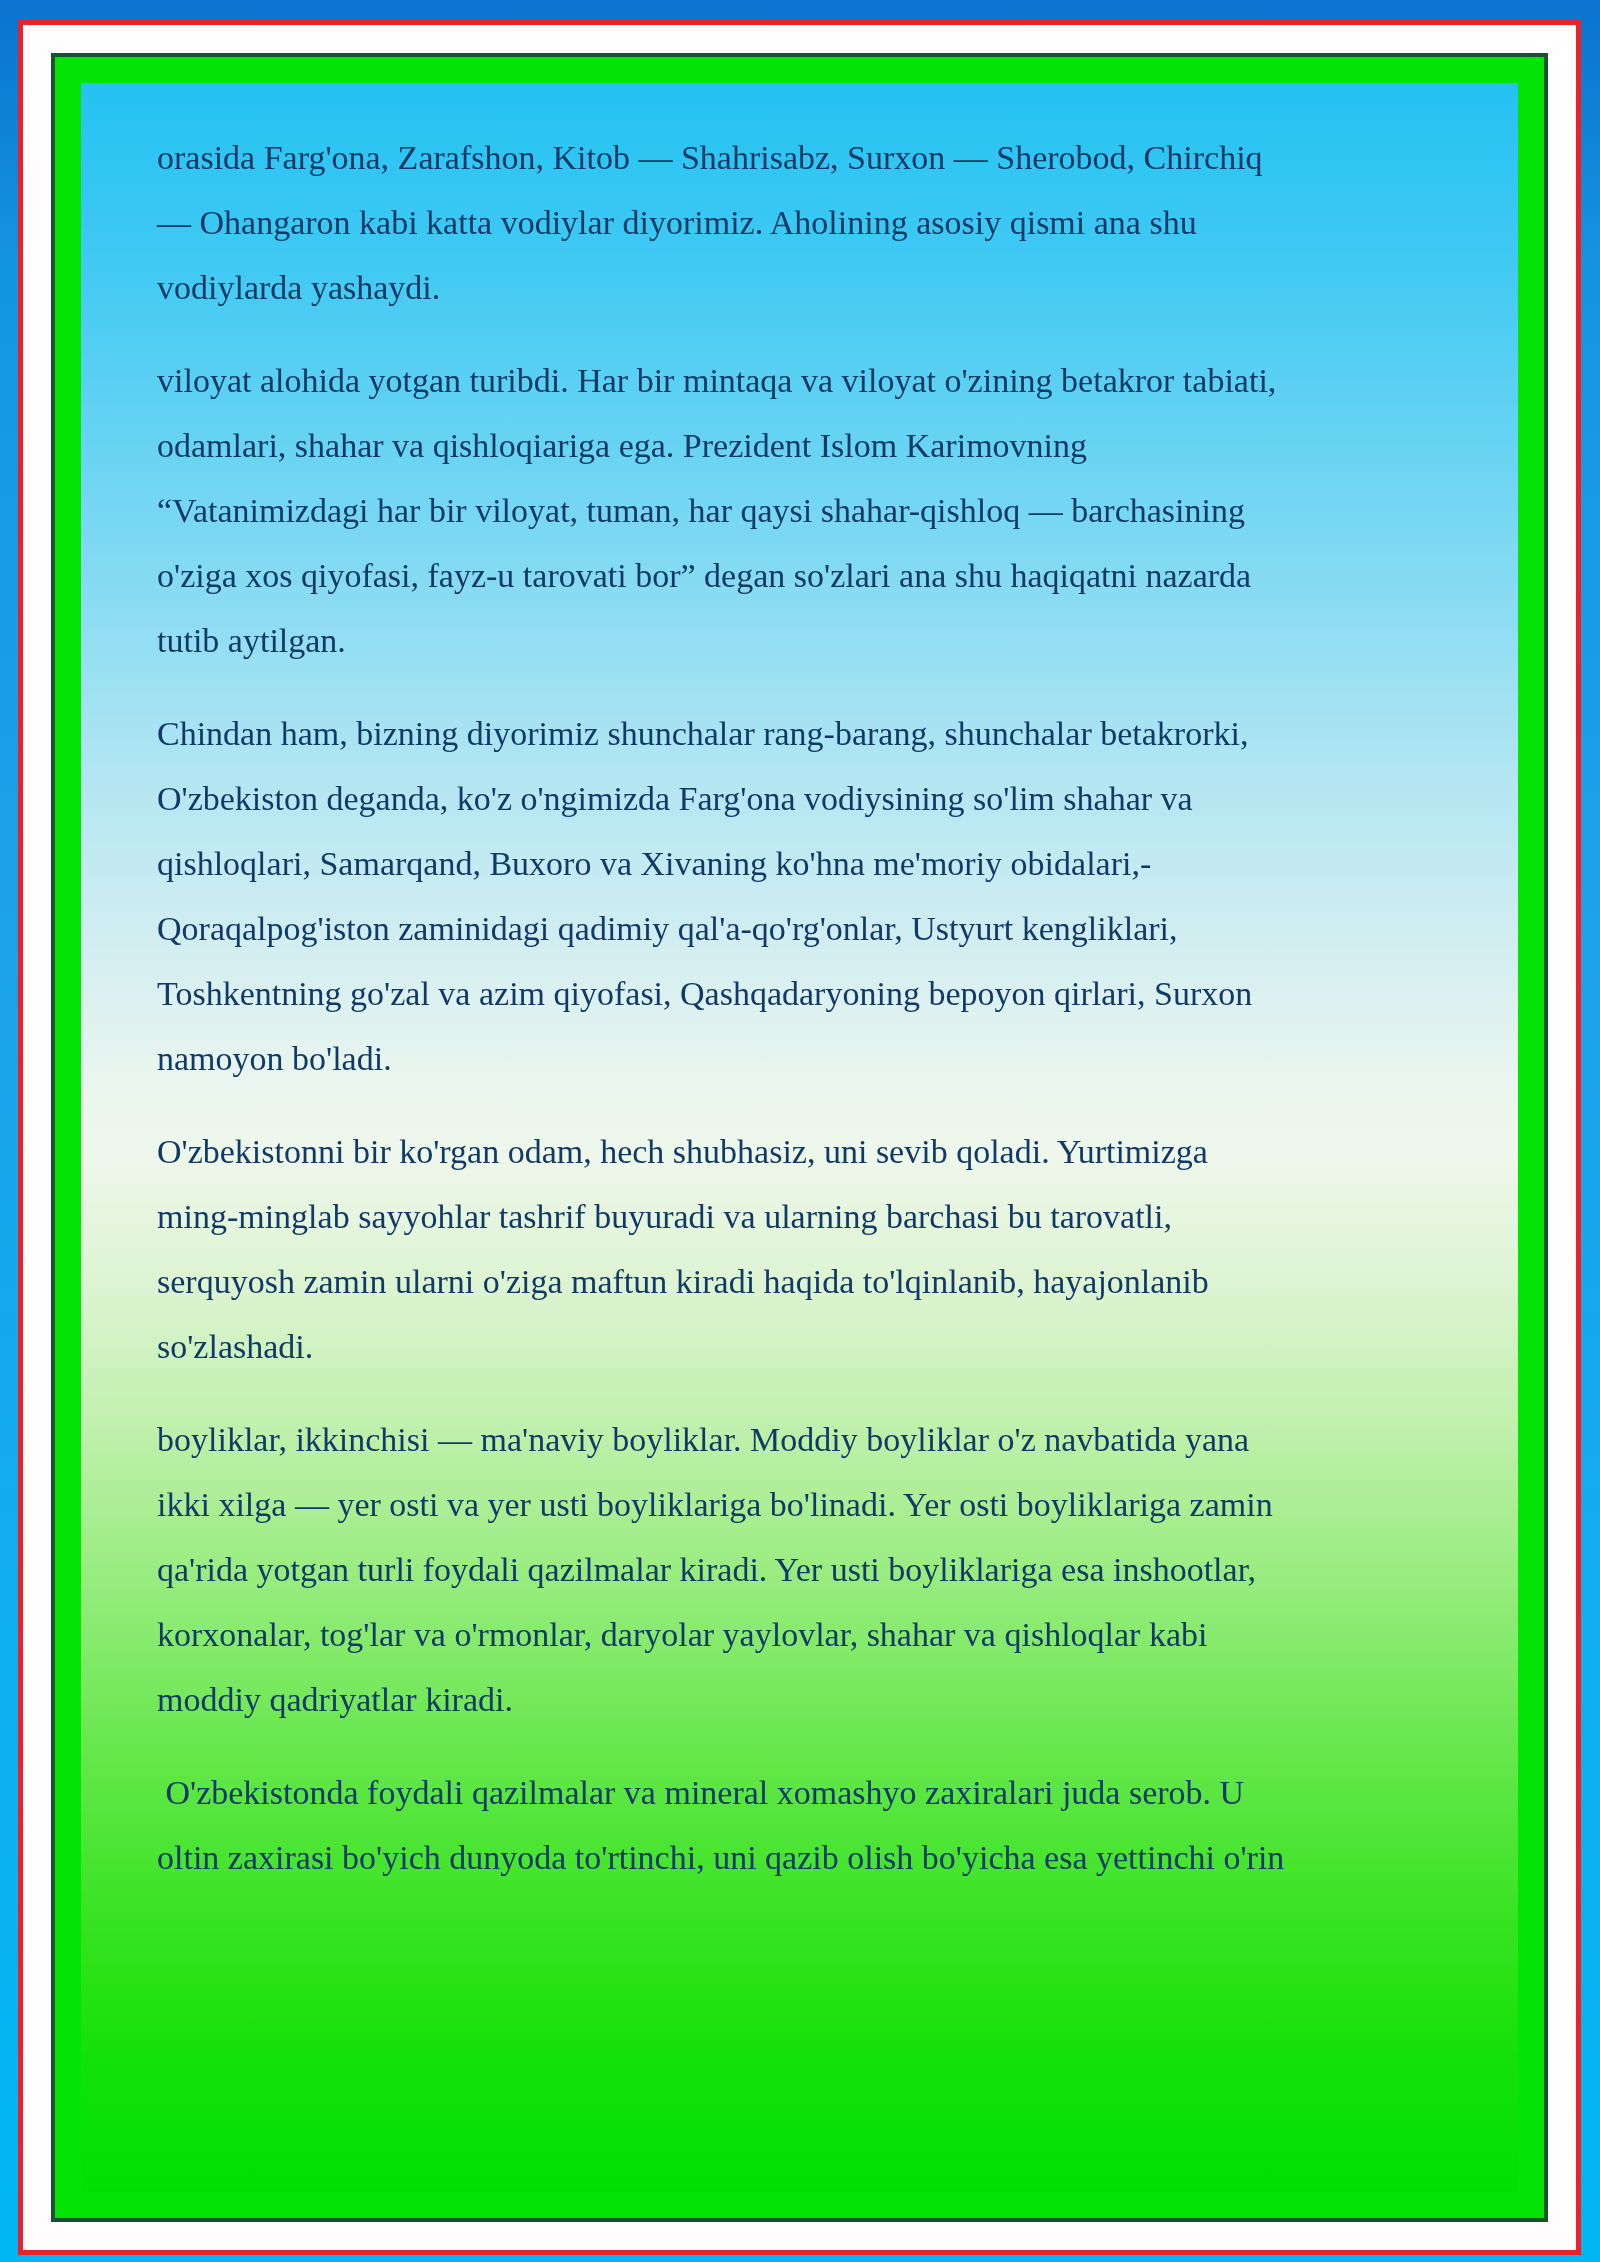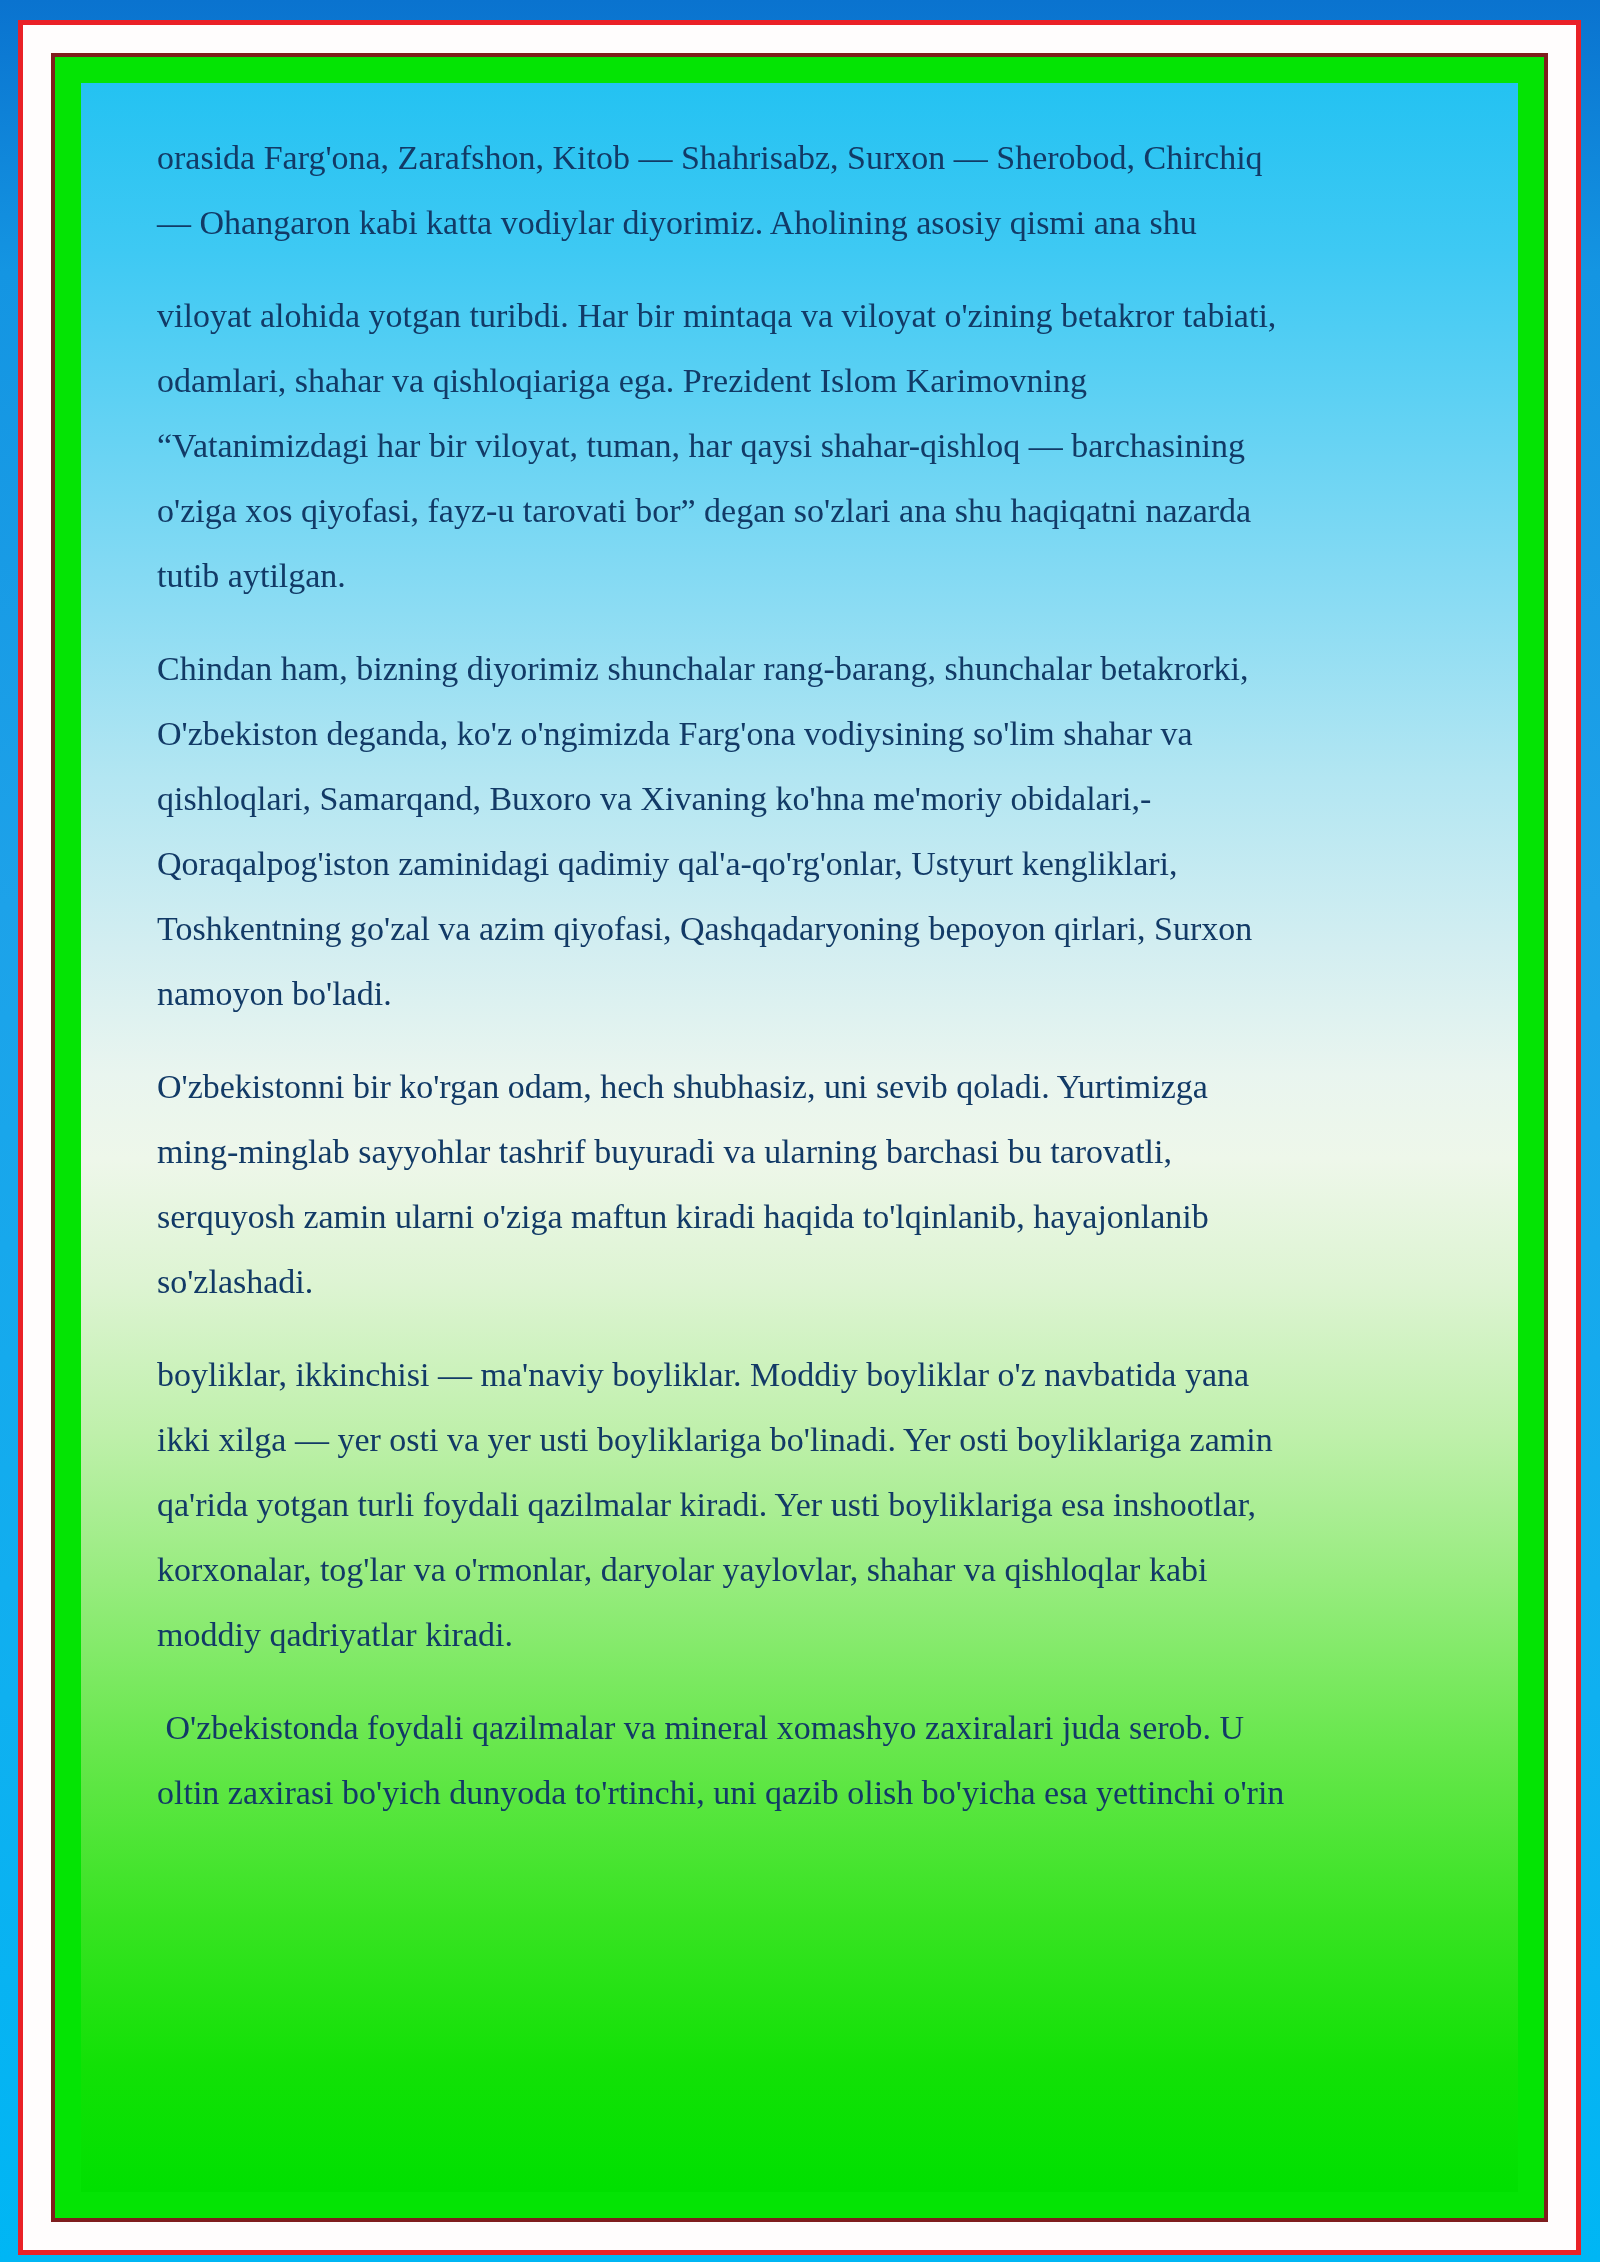--- a/index.html
+++ b/index.html
@@ -20,21 +20,21 @@
     width: 100%;
     height: 100%;
     border: 5px solid #ea2127;
     background: #fffdfd;
     padding: 28px;
   }
 
   .frame-green {
     width: 100%;
     height: 100%;
-    border: 4px solid #7f1d1d;
+    border: 4px solid #14532d;
     background: #04e404;
     padding: 26px;
   }
 
   .content {
     width: 100%;
     height: 100%;
     padding: 42px 52px 0 76px;
     background: linear-gradient(180deg,
       #24c2f2 0%,
@@ -71,20 +71,21 @@
 <body>
 
 <div class="page">
   <div class="frame-white">
     <div class="frame-green">
       <div class="content">
         <div id="paragraphs">
             <div class="paragraph">
               <div class="line">orasida Farg'ona, Zarafshon, Kitob — Shahrisabz, Surxon — Sherobod, Chirchiq</div>
               <div class="line">— Ohangaron kabi katta vodiylar diyorimiz. Aholining asosiy qismi ana shu</div>
+              <div class="line">vodiylarda yashaydi.</div>
             </div>
             <div class="paragraph">
               <div class="line">viloyat alohida yotgan turibdi. Har bir mintaqa va viloyat o'zining betakror tabiati,</div>
               <div class="line">odamlari, shahar va qishloqiariga ega. Prezident Islom Karimovning</div>
               <div class="line">“Vatanimizdagi har bir viloyat, tuman, har qaysi shahar-qishloq — barchasining</div>
               <div class="line">o'ziga xos qiyofasi, fayz-u tarovati bor” degan so'zlari ana shu haqiqatni nazarda</div>
               <div class="line">tutib aytilgan.</div>
             </div>
             <div class="paragraph">
               <div class="line">Chindan ham, bizning diyorimiz shunchalar rang-barang, shunchalar betakrorki,</div>

